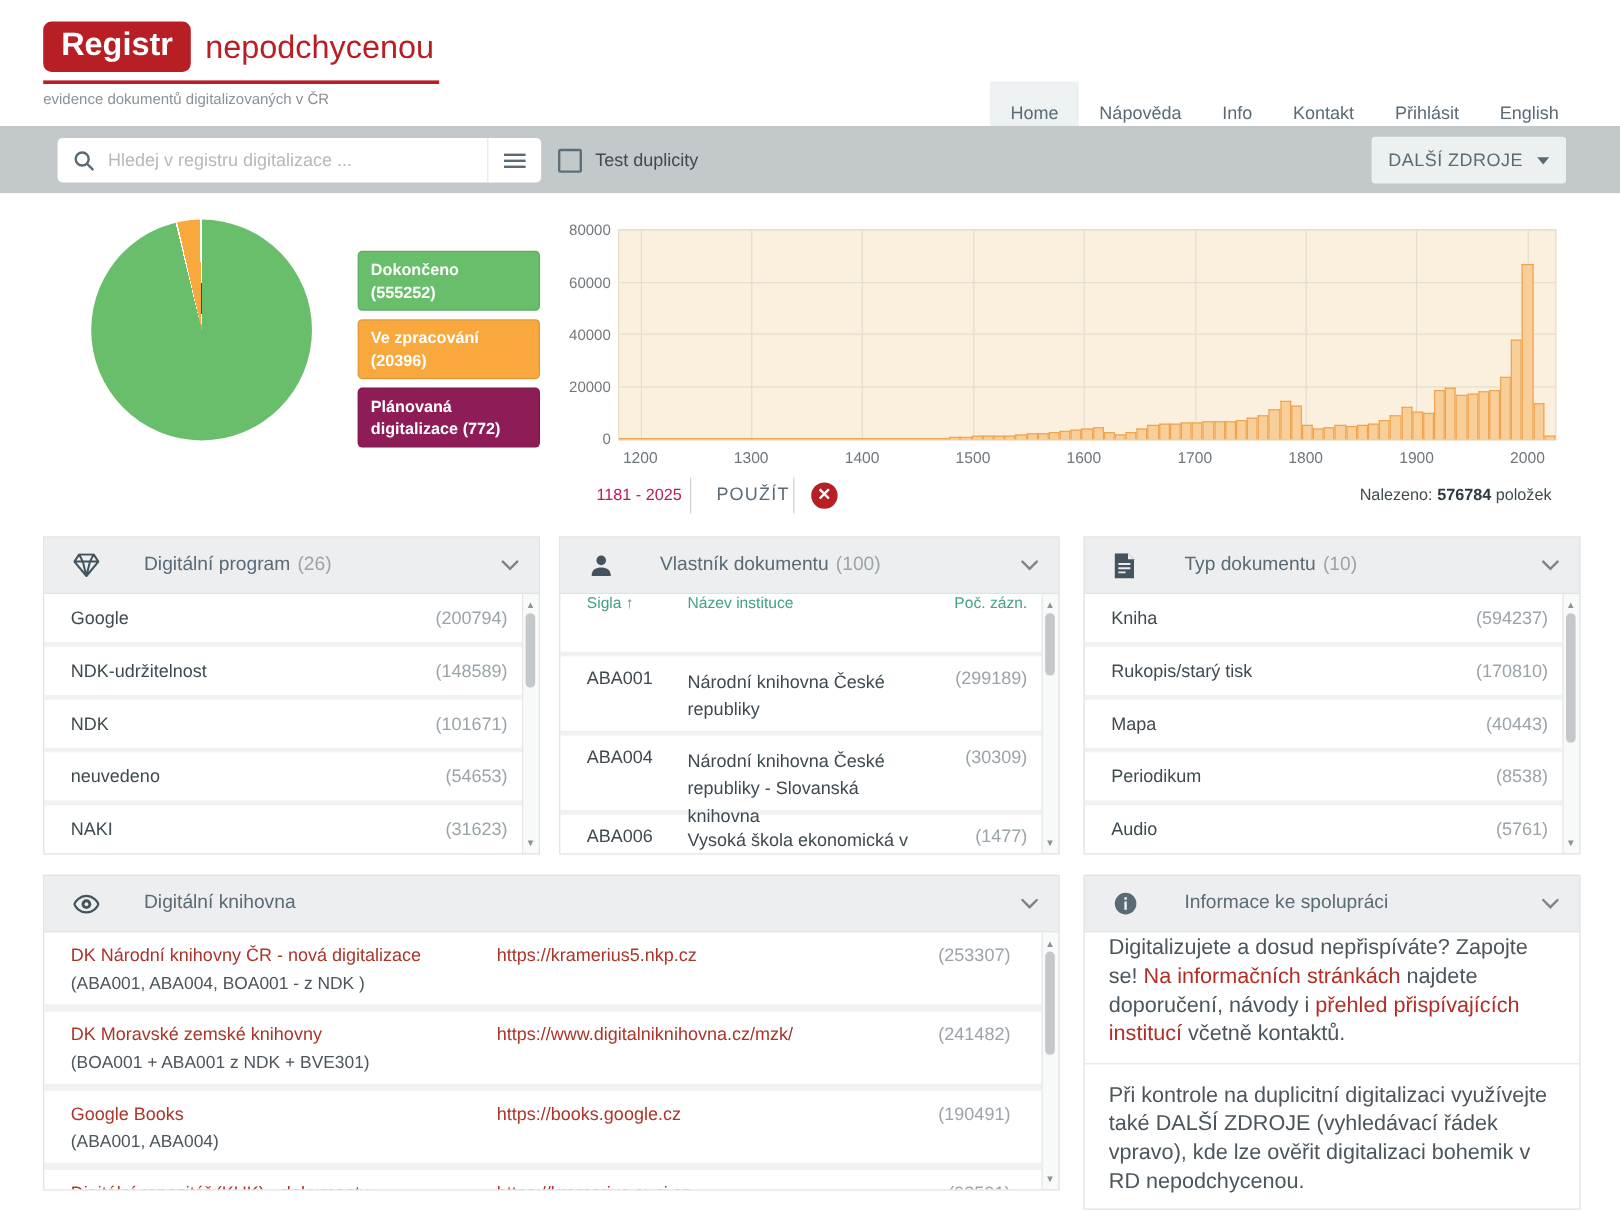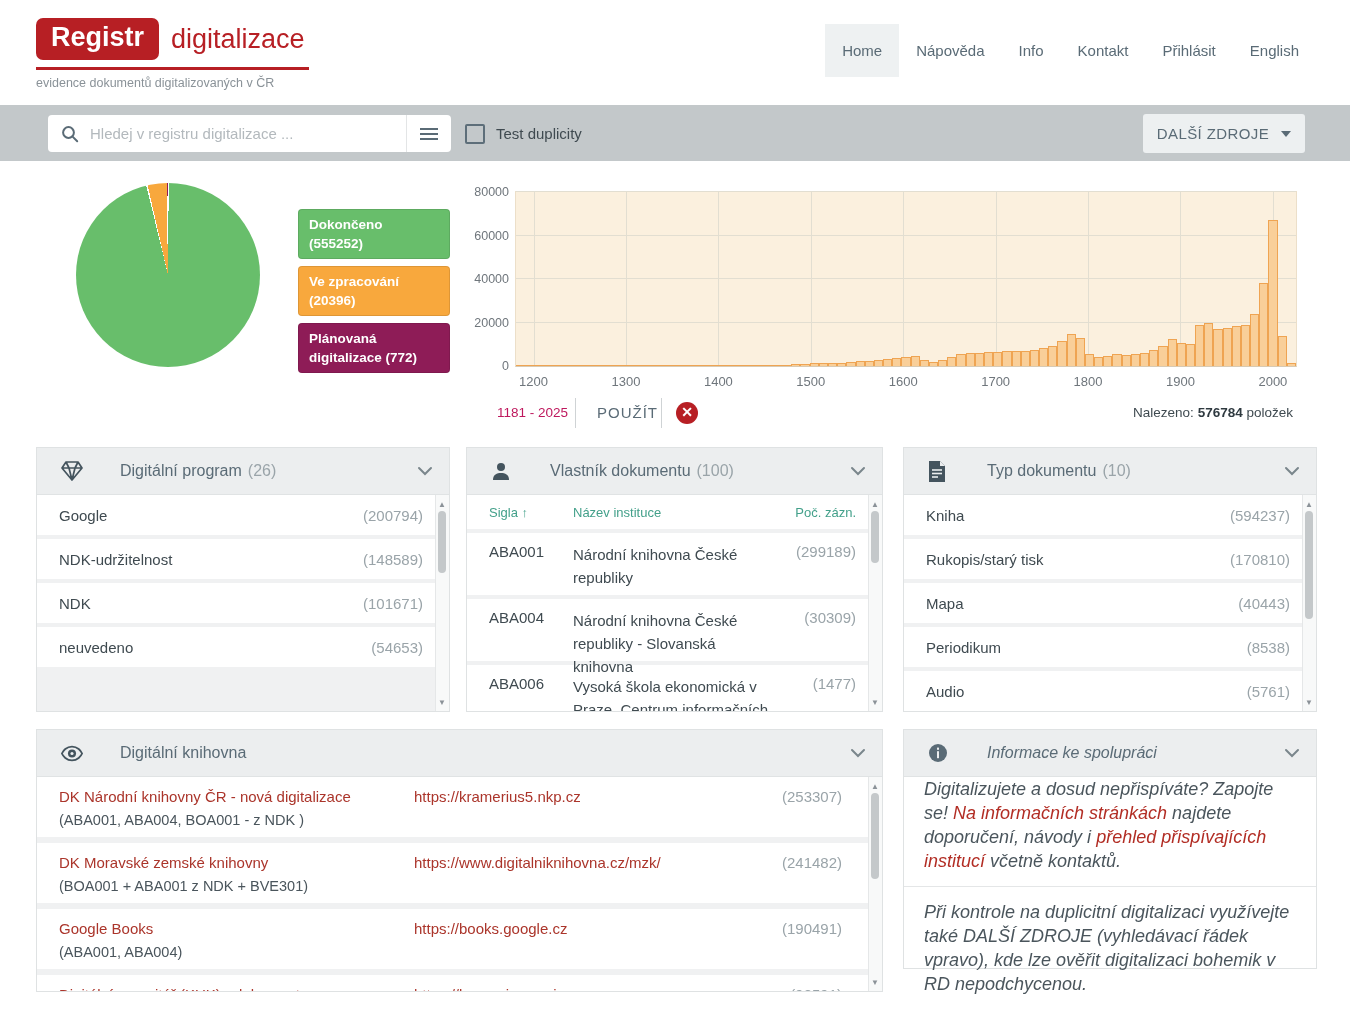--- a/index.html
+++ b/index.html
@@ -6,21 +6,21 @@
   .page{position:relative;width:1350px;height:1010px;background:#fff;overflow:hidden;
         font-family:"Liberation Sans",sans-serif;-webkit-font-smoothing:antialiased;}
 
   
   .logo-wrap{position:absolute;left:36px;top:18px;}
   .logo-line{display:inline-flex;align-items:center;border-bottom:3px solid #b71f24;padding-bottom:7px;}
   .logo-badge{background:#b71f24;color:#fff;font-size:27px;font-weight:bold;padding:4px 15px 7px;border-radius:7px;}
   .logo-text{color:#b71f24;font-size:27px;margin-left:12px;padding-right:4px;}
   .tagline{margin-top:6px;font-size:12.5px;color:#8a9298;}
   .main-nav{position:absolute;top:24px;right:34px;display:flex;}
-  .nav-item{padding:18px 17px;font-size:15px;color:#5a6b76;cursor:pointer;}
+  .nav-item{padding:18px 17px;font-size:15px;color:#5a6b76;cursor:pointer;margin-top:44px;}
   .nav-item.active{background:#eef1f2;}
 
   
   .search-strip{position:absolute;left:0;top:105px;width:1350px;height:56px;background:#c3c8ca;}
   .search-box{position:absolute;left:12px;top:10px;width:403px;height:37px;background:#fff;border-radius:4px;
               display:flex;align-items:center;overflow:hidden;}
   .search-box input{border:none;outline:none;flex:1;font-size:15px;color:#3f4a50;font-family:"Liberation Sans",sans-serif;}
   .search-box input::placeholder{color:#b3b9bd;}
   .search-ico{margin:0 9px 0 13px;display:flex;cursor:pointer;}
   .search-divider{width:1px;height:37px;background:#e3e5e6;}
@@ -58,34 +58,34 @@
              color:#fff;font-size:14px;font-weight:bold;text-align:center;line-height:21px;cursor:pointer;}
   .found{position:absolute;right:57px;top:405px;font-size:13.5px;color:#3f4a50;}
   .found b{color:#2f3a40;}
 
   
   .panel{position:absolute;border:1px solid #dfe2e3;background:#f0f1f2;box-sizing:border-box;}
   #panel-financial{left:36px;top:447px;width:414px;height:265px;}
   #panel-owner{left:466px;top:447px;width:417px;height:265px;}
   #panel-doctype{left:903px;top:447px;width:414px;height:265px;}
   #panel-library{left:36px;top:729px;width:847px;height:263px;}
-  #panel-info{left:903px;top:729px;width:414px;height:240px;font-style:italic;}
+  #panel-info{left:903px;top:729px;width:414px;height:279px;}
   .panel-header{height:46px;background:#eceeef;border-bottom:1px solid #e0e3e4;display:flex;align-items:center;
                 padding:0 16px 0 24px;cursor:pointer;}
   .panel-icon{width:22px;display:flex;margin-right:37px;flex:none;}
   .panel-title{font-size:16px;color:#5a6b76;white-space:nowrap;}
   .panel-count{font-size:16px;color:#9aa4a9;margin-left:6px;}
   .chevron{margin-left:auto;display:flex;cursor:pointer;}
   .panel-body{position:relative;height:calc(100% - 47px);overflow:hidden;background:#f0f1f2;}
   .rows{margin-right:14px;}
   .srow{height:40px;margin-bottom:4px;background:#fff;display:flex;align-items:center;justify-content:space-between;
         padding:0 12px 0 22px;font-size:15px;cursor:pointer;}
   .srow .lbl{color:#3f4a50;}
   .srow .cnt{color:#9aa4a9;}
-  .thead{height:34px;margin-bottom:4px;background:#fff;display:flex;align-items:center;
+  .thead{height:48px;margin-bottom:4px;background:#fff;display:flex;align-items:flex-start;
          padding:0 12px 0 22px;font-size:13px;color:#43a08a;}
   .c-sigla{width:84px;cursor:pointer;}
   .c-name{flex:1;cursor:pointer;}
   .c-count{width:78px;text-align:right;cursor:pointer;}
   .orow{height:62px;margin-bottom:4px;background:#fff;display:flex;align-items:flex-start;
         padding:10px 12px 0 22px;box-sizing:border-box;font-size:15px;}
   .orow .sig{width:84px;color:#3f4a50;flex:none;}
   .orow .nm{flex:1;color:#3f4a50;line-height:23px;padding-right:8px;}
   .orow .cnt{width:78px;text-align:right;color:#9aa4a9;flex:none;}
   .lrow{height:60px;margin-bottom:6px;background:#fff;position:relative;
@@ -106,21 +106,21 @@
   .sthumb{position:absolute;left:2px;width:8px;background:#c4c8ca;border-radius:4px;}
 </style>
 </head>
 <body>
 
 <div class="page">
 
   <div class="logo-wrap">
     <div class="logo-line">
       <span class="logo-badge">Registr</span>
-      <span class="logo-text">digitalizace</span>
+      <span class="logo-text">nepodchycenou</span>
     </div>
     <div class="tagline">evidence dokumentů digitalizovaných v ČR</div>
   </div>
   <nav class="main-nav">
       <div class="nav-item active">Home</div>
       <div class="nav-item">Nápověda</div>
       <div class="nav-item">Info</div>
       <div class="nav-item">Kontakt</div>
       <div class="nav-item">Přihlásit</div>
       <div class="nav-item">English</div>
@@ -307,20 +307,24 @@
             <span class="cnt">(148589)</span>
           </div>
           <div class="srow">
             <span class="lbl">NDK</span>
             <span class="cnt">(101671)</span>
           </div>
           <div class="srow">
             <span class="lbl">neuvedeno</span>
             <span class="cnt">(54653)</span>
           </div>
+          <div class="srow">
+            <span class="lbl">NAKI</span>
+            <span class="cnt">(31623)</span>
+          </div>
         </div>
       <div class="sbar">
           <span class="sarrow up">▲</span>
           <span class="sarrow down">▼</span>
           <span class="sthumb" style="top:16px;height:62px"></span>
         </div>
     </div>
   </div>
 
   <div class="panel" id="panel-owner">

